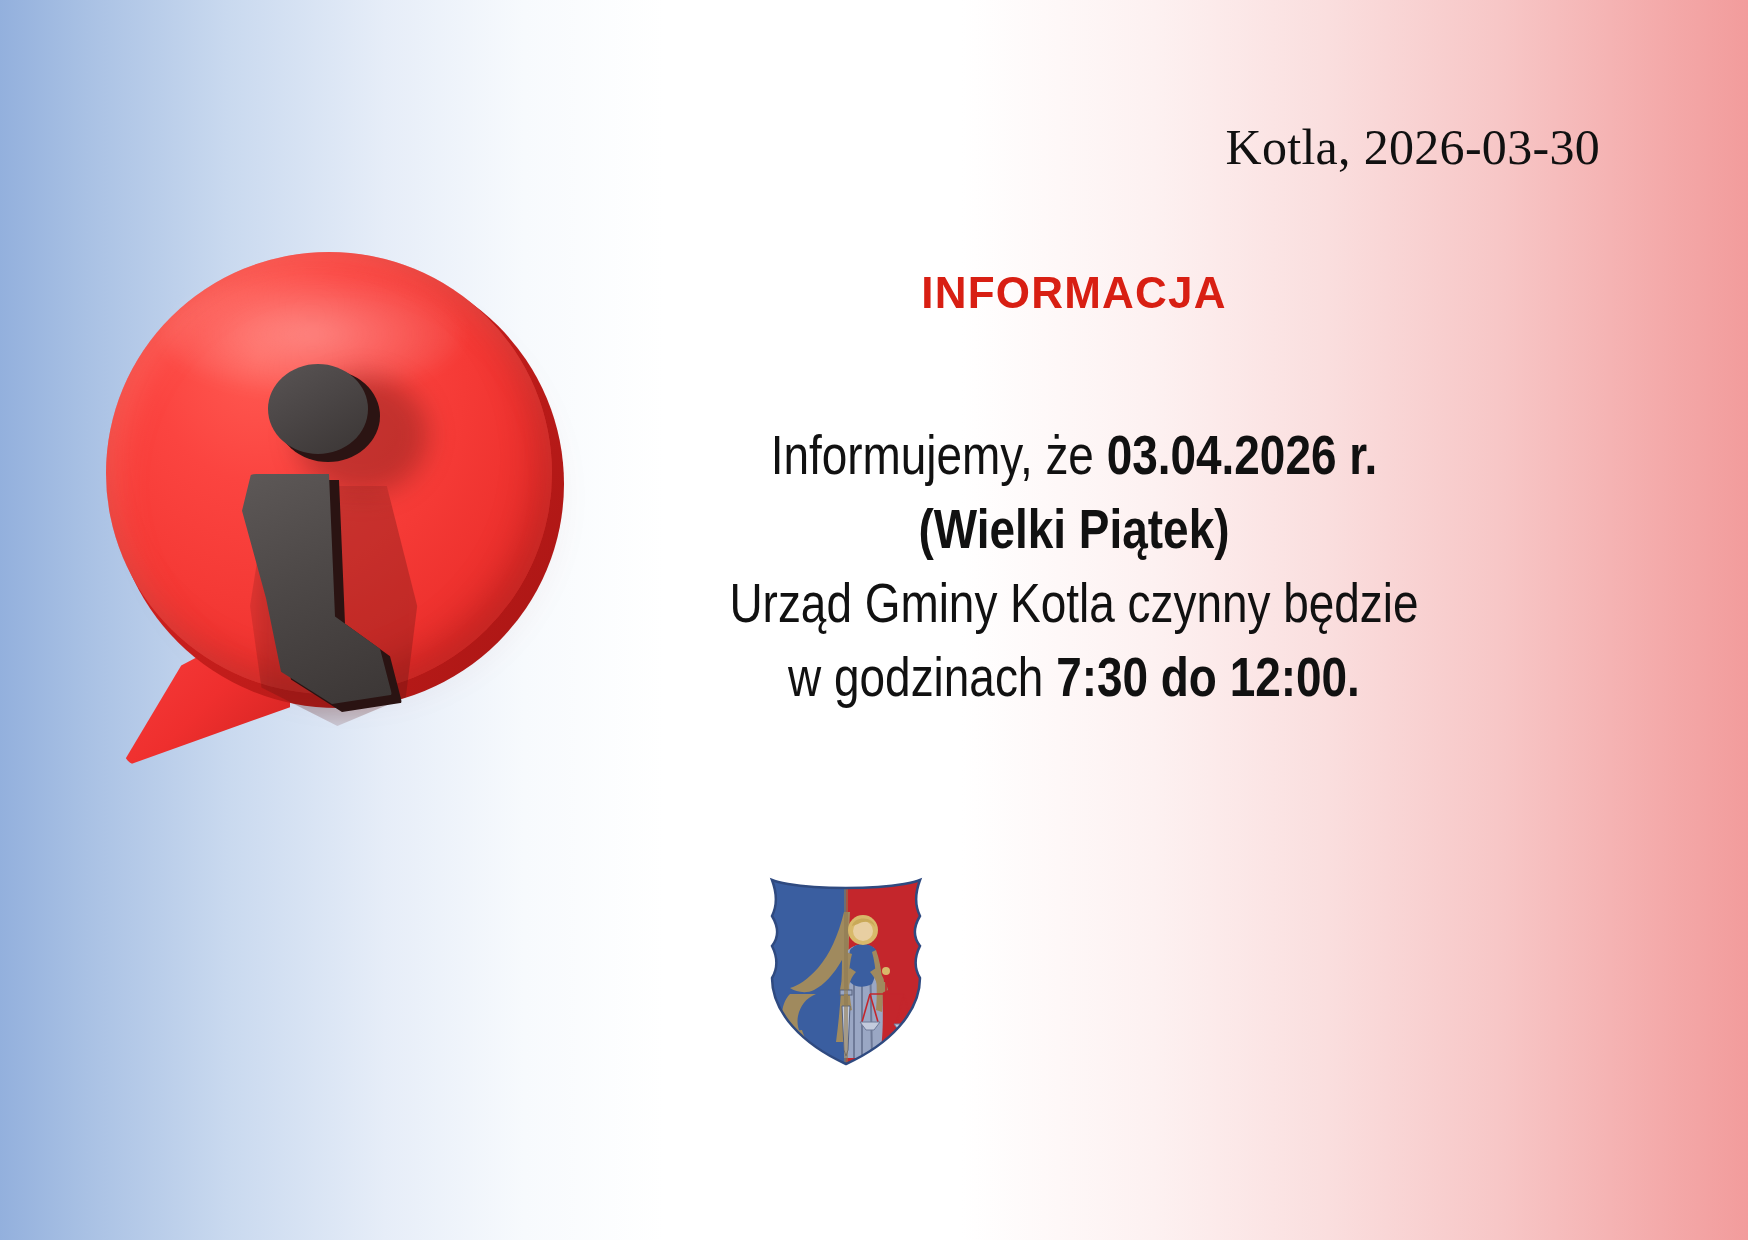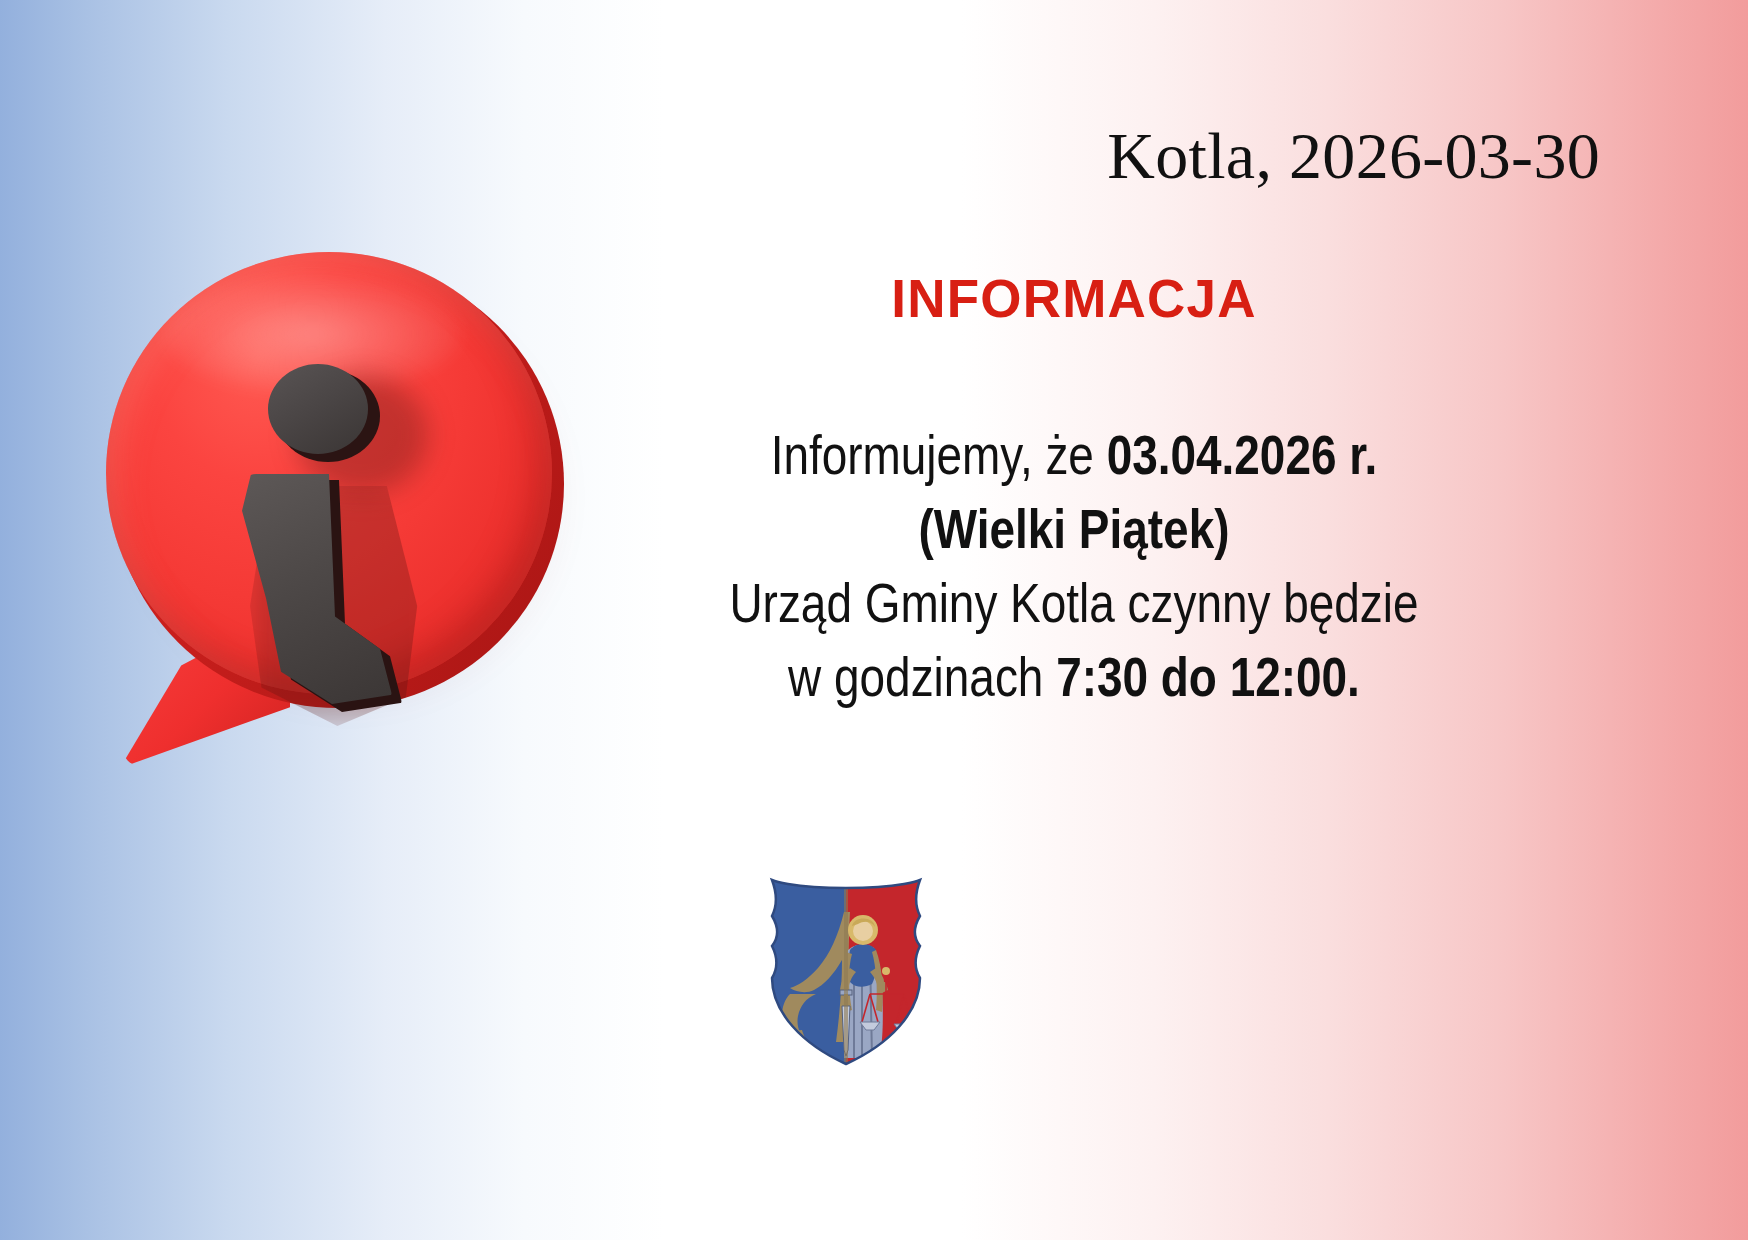--- a/index.html
+++ b/index.html
@@ -169,34 +169,34 @@
     left: 600px;
     top: 0;
     width: 1148px;
     height: 1240px;
   }
   .date-line {
     position: absolute;
     right: 148px;
     top: 118px;
     font-family: "Liberation Serif", "DejaVu Serif", serif;
-    font-size: 66px;
+    font-size: 50px;
     font-weight: 400;
     color: #111111;
     letter-spacing: 0.3px;
     white-space: nowrap;
   }
   .headline {
     position: absolute;
     left: 0;
     right: 200px;
     top: 268px;
     text-align: center;
     font-family: "Liberation Sans Narrow", "Liberation Sans", sans-serif;
-    font-size: 53px;
+    font-size: 44px;
     font-weight: 700;
     letter-spacing: 1.2px;
     color: #d81f13;
   }
   .body-block {
     position: absolute;
     left: 0;
     right: 200px;
     top: 418px;
     text-align: center;

